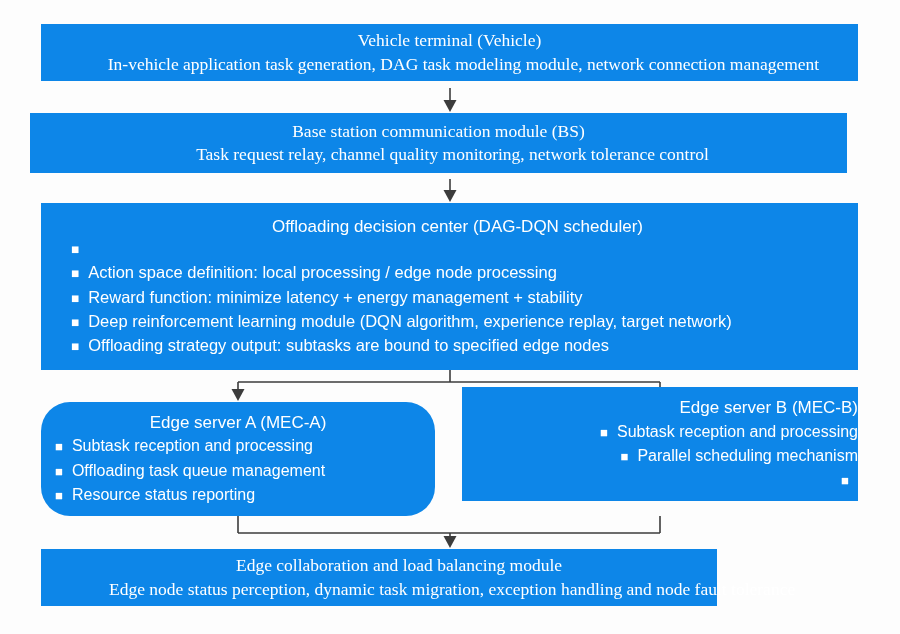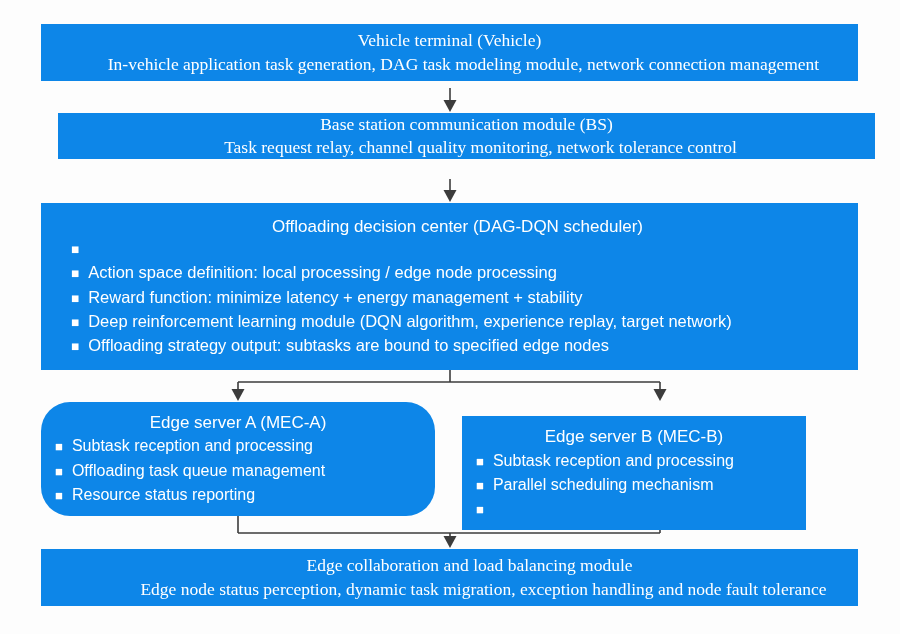--- a/index.html
+++ b/index.html
@@ -44,25 +44,25 @@
     align-items: baseline;
     padding-left: 14px;
     white-space: nowrap;
   }
   .bullet-glyph {
     font-size: 0.82em;
     margin-right: 9px;
     flex: none;
   }
   #box-vehicle      { left: 41px;  top: 24px;  width: 817px; height: 57px; }
-  #box-bs           { left: 58px;  top: 113px; width: 817px; height: 46px; }
+  #box-bs           { left: 30px;  top: 113px; width: 817px; height: 60px; }
   #box-decision     { left: 41px;  top: 203px; width: 817px; height: 167px; padding-left: 16px; }
   #box-edge-a       { left: 41px;  top: 402px; width: 394px; height: 114px; font-size: 16px; line-height: 23.5px; border-radius: 29px; }
-  #box-edge-b       { left: 462px; top: 416px; width: 344px; height: 114px; font-size: 16px; line-height: 23.5px; }
-  #box-collab       { left: 41px;  top: 549px; width: 817px; height: 57px; padding-left: 40px; }
+  #box-edge-b       { left: 462px; top: 387px; width: 396px; height: 114px; font-size: 16px; line-height: 23.5px; align-items: flex-end; }
+  #box-collab       { left: 41px;  top: 549px; width: 676px; height: 57px; padding-left: 40px; }
   #connectors {
     position: absolute;
     left: 0; top: 0;
     width: 900px; height: 634px;
     pointer-events: none;
   }
   #connectors path, #connectors line { stroke: var(--connector); stroke-width: 1.6; fill: none; }
   #connectors polygon { fill: var(--connector); stroke: none; }
 </style>
 </head>

